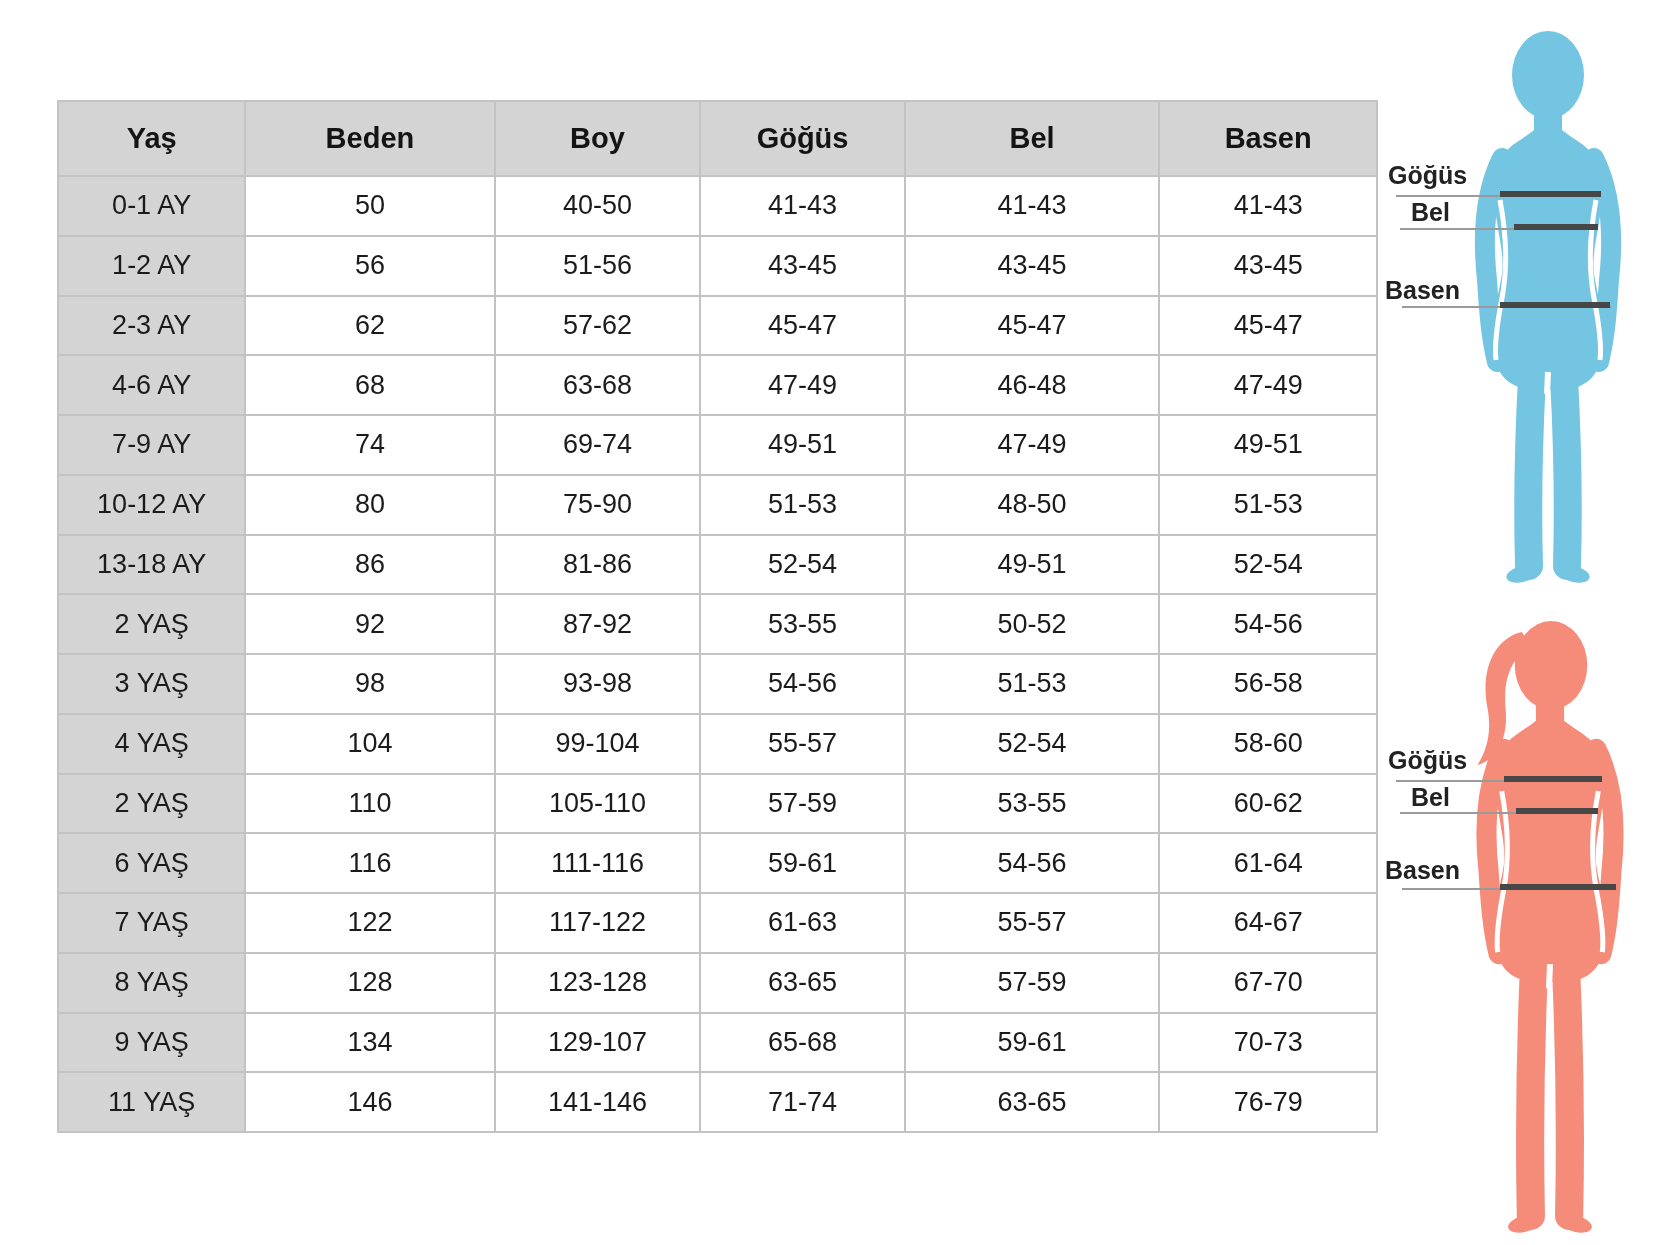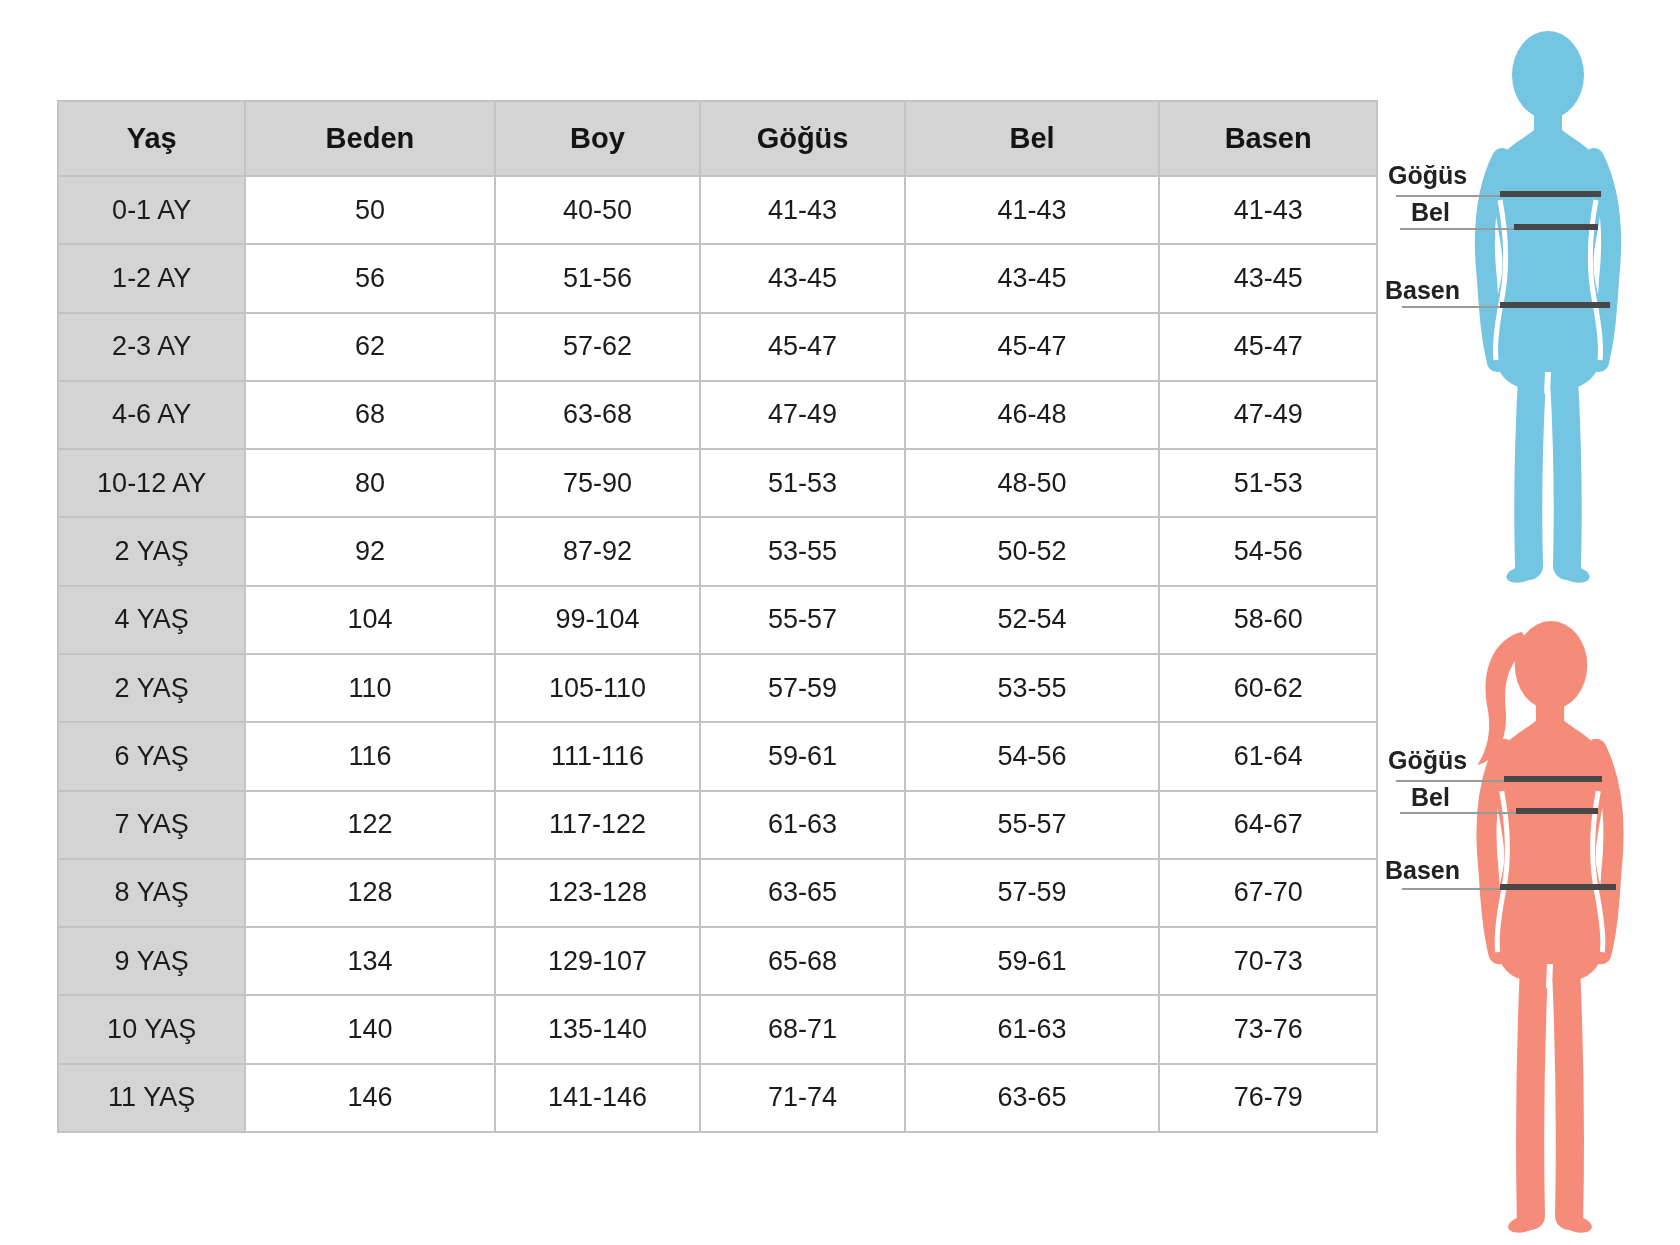--- a/index.html
+++ b/index.html
@@ -94,36 +94,60 @@
       </tr>
       <tr>
         <td class="age">4-6 AY</td>
         <td>68</td>
         <td>63-68</td>
         <td>47-49</td>
         <td>46-48</td>
         <td>47-49</td>
       </tr>
       <tr>
+        <td class="age">7-9 AY</td>
+        <td>74</td>
+        <td>69-74</td>
+        <td>49-51</td>
+        <td>47-49</td>
+        <td>49-51</td>
+      </tr>
+      <tr>
         <td class="age">10-12 AY</td>
         <td>80</td>
         <td>75-90</td>
         <td>51-53</td>
         <td>48-50</td>
         <td>51-53</td>
       </tr>
       <tr>
+        <td class="age">13-18 AY</td>
+        <td>86</td>
+        <td>81-86</td>
+        <td>52-54</td>
+        <td>49-51</td>
+        <td>52-54</td>
+      </tr>
+      <tr>
         <td class="age">2 YAŞ</td>
         <td>92</td>
         <td>87-92</td>
         <td>53-55</td>
         <td>50-52</td>
         <td>54-56</td>
       </tr>
       <tr>
+        <td class="age">3 YAŞ</td>
+        <td>98</td>
+        <td>93-98</td>
+        <td>54-56</td>
+        <td>51-53</td>
+        <td>56-58</td>
+      </tr>
+      <tr>
         <td class="age">4 YAŞ</td>
         <td>104</td>
         <td>99-104</td>
         <td>55-57</td>
         <td>52-54</td>
         <td>58-60</td>
       </tr>
       <tr>
         <td class="age">2 YAŞ</td>
         <td>110</td>
@@ -158,28 +182,20 @@
       </tr>
       <tr>
         <td class="age">9 YAŞ</td>
         <td>134</td>
         <td>129-107</td>
         <td>65-68</td>
         <td>59-61</td>
         <td>70-73</td>
       </tr>
       <tr>
-        <td class="age">10 YAŞ</td>
-        <td>140</td>
-        <td>135-140</td>
-        <td>68-71</td>
-        <td>61-63</td>
-        <td>73-76</td>
-      </tr>
-      <tr>
         <td class="age">11 YAŞ</td>
         <td>146</td>
         <td>141-146</td>
         <td>71-74</td>
         <td>63-65</td>
         <td>76-79</td>
       </tr>
     </tbody>
 </table>
 

